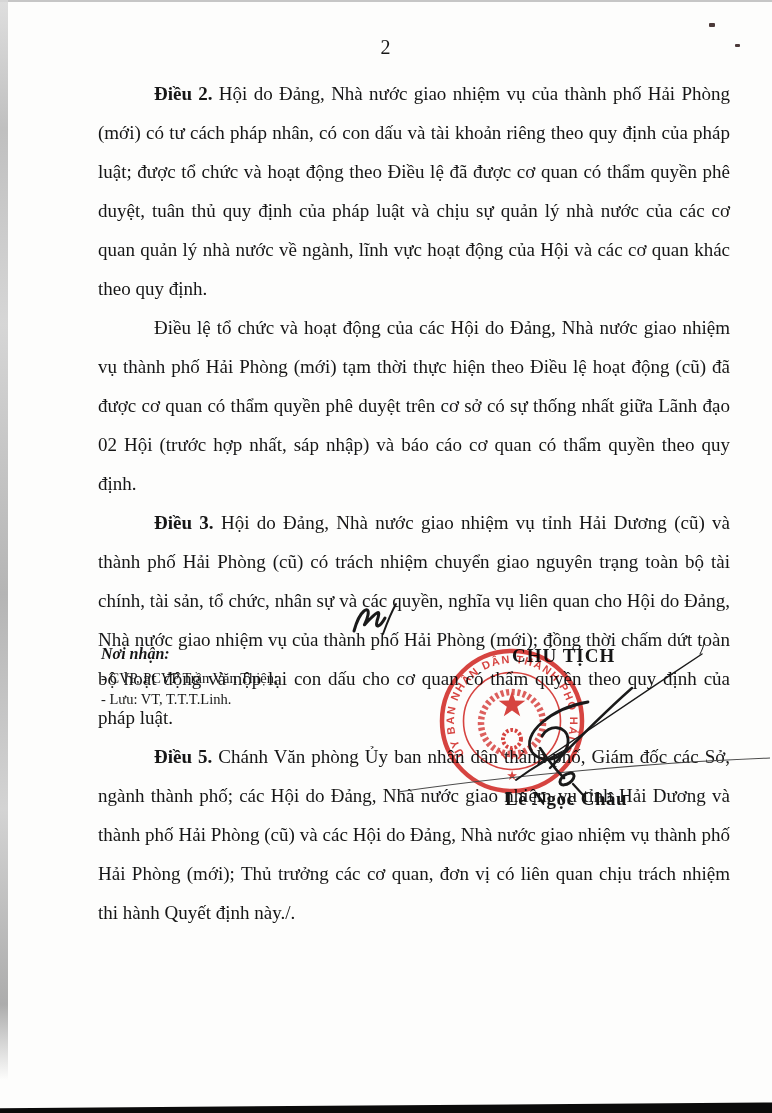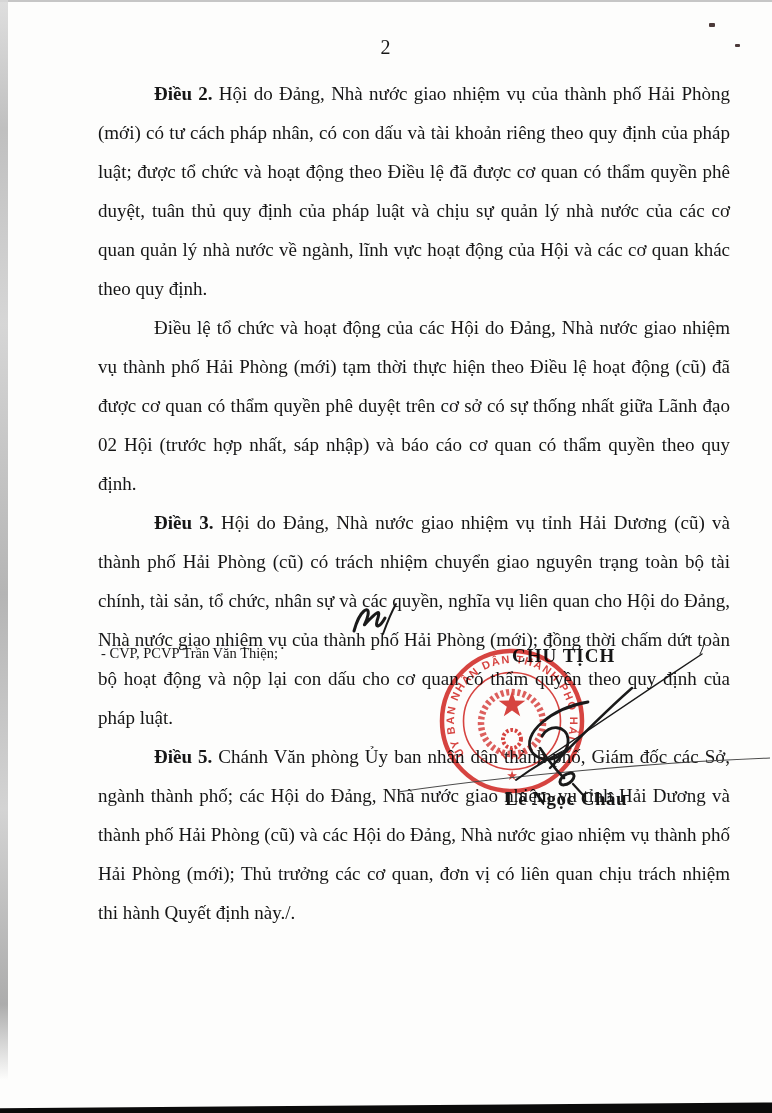--- a/index.html
+++ b/index.html
@@ -63,21 +63,23 @@
   </div>
 
   <svg class="initials" viewBox="0 0 50 38">
     <g fill="none" stroke="#1a1a1a" stroke-linecap="round">
       <path d="M 4 30 C 10 8 20 4 18 14 C 16 24 10 28 20 18 C 28 10 31 8 27 20 C 25 28 30 26 35 17" stroke-width="3"></path>
       <path d="M 33 33 C 37 22 42 10 46 3" stroke-width="2"></path>
     </g>
   </svg>
 
   <div class="footer-recipients">
+    <div class="title">Nơi nhận:</div>
     <div>- CVP, PCVP Trần Văn Thiện;</div>
+    <div>- Lưu: VT, T.T.T.Linh.</div>
   </div>
 
   <div class="signer-title">CHỦ TỊCH</div>
 
   <svg class="seal" viewBox="0 0 150 150">
     <g stroke="#d53431" fill="none">
       <circle cx="75" cy="75" r="70" stroke-width="4.5"></circle>
       <circle cx="75" cy="75" r="48.5" stroke-width="1.6"></circle>
 
       <circle cx="75" cy="77" r="31" stroke-width="6.5" stroke-dasharray="3 2.6" opacity=".85"></circle>

